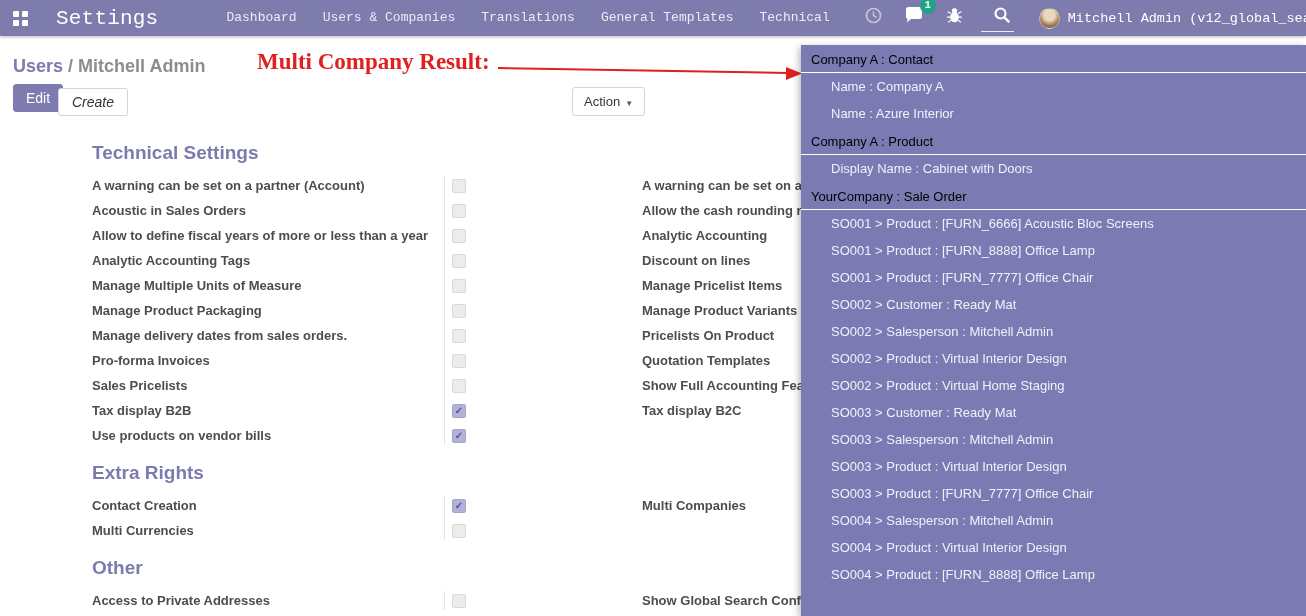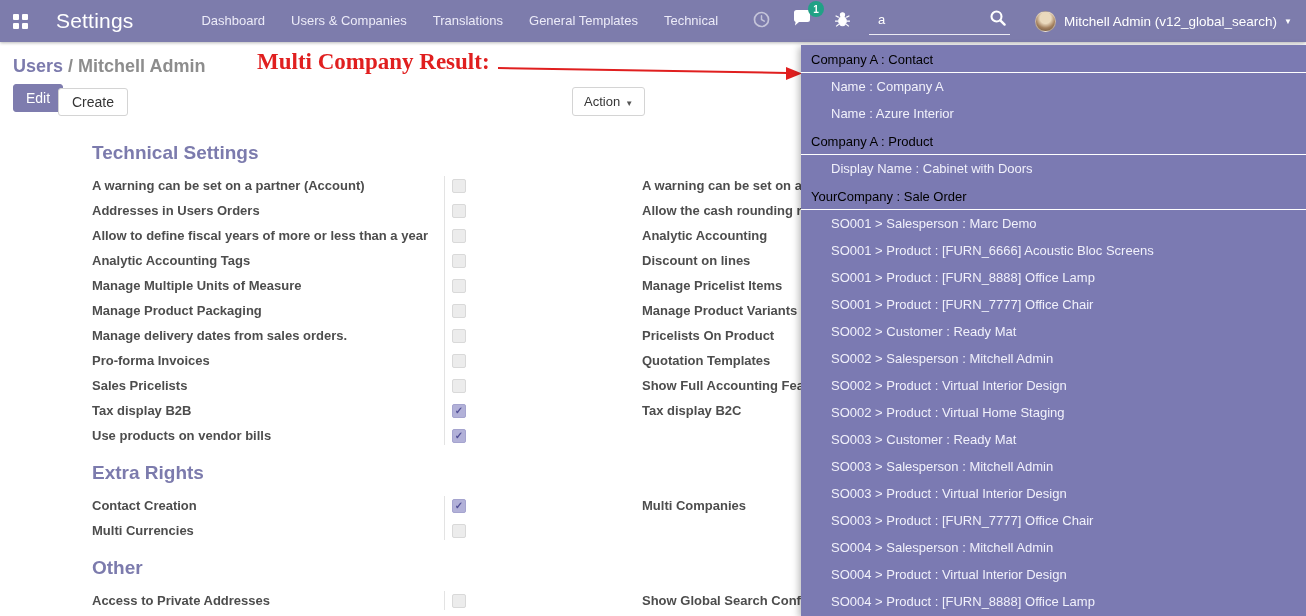--- a/index.html
+++ b/index.html
@@ -4,23 +4,23 @@
 <style>
   * { box-sizing: border-box; }
   html,body { margin:0; padding:0; background:#fff; }
   .page {
     position:relative; width:1306px; height:616px; overflow:hidden;
     background:#fff; font-family:"Liberation Sans", sans-serif;
   }
 
   
   .navbar {
-    position:absolute; top:0; left:0; right:0; height:42px;
+    position:absolute; top:0; left:0; right:0; height:36px;
     background:#7d7cac; color:#fff; display:flex; align-items:center;
-    box-shadow:0 1px 3px rgba(0,0,0,.28); z-index:40;
+    box-shadow:0 1px 3px rgba(0,0,0,.28); z-index:40;font-family:Liberation Mono, monospace;
   }
   .apps-icon { margin-left:13px; display:grid; grid-template-columns:6px 6px; grid-template-rows:6px 6px; gap:3px; cursor:pointer; }
   .apps-icon i { background:#fff; width:6px; height:6px; border-radius:1px; }
   .brand { font-size:21px; margin-left:28px; letter-spacing:.2px; cursor:pointer; }
   .menu { display:flex; margin-left:55px; }
   .menu-item { font-size:13px; color:#ecebf8; padding:0 13px; line-height:42px; cursor:pointer; white-space:nowrap; }
   .nav-icons { display:flex; align-items:center; margin-left:11px; }
   .nav-icon { position:relative; padding:0 11px; cursor:pointer; display:flex; align-items:center; }
   .badge {
     position:absolute; top:-9px; right:-1px; min-width:16px; height:16px; padding:0 4px;
@@ -46,21 +46,21 @@
   
   .breadcrumb { position:absolute; left:13px; top:56px; font-size:18px; color:#8d8d8d; z-index:5;font-weight:bold; }
   .bc-link { color:#7c7bad; cursor:pointer; }
   .annotation {
     position:absolute; left:257px; top:49px; z-index:5;
     font-family:"Liberation Serif", serif; font-weight:700; font-size:23px; color:#e01f1f;
   }
   .arrow-svg { position:absolute; left:490px; top:57px; z-index:5; }
   .btn { position:absolute; font-family:inherit; border-radius:3px; cursor:pointer; z-index:5; }
   .btn-edit { left:13px; top:84px; background:#7e7cae; border:1px solid #7e7cae; color:#fff; font-size:14px; padding:5px 12px; }
-  .btn-create { left:58px; top:88px; background:#fff; border:1px solid #d4d4d4; color:#353535; font-size:14px; padding:5px 13px; }
+  .btn-create { left:58px; top:88px; background:#fff; border:1px solid #d4d4d4; color:#353535; font-size:14px; padding:5px 13px;font-style:italic; }
   .btn-action { left:572px; top:87px; background:#fff; border:1px solid #d4d4d4; color:#353535; font-size:13px; padding:6px 11px; }
   .btn-action .caret { color:#555; margin-left:5px; }
 
   
   .sheet { position:absolute; left:92px; top:142px; width:1100px; z-index:1; }
   .sec { margin-bottom:14px; }
   .sec-title { font-size:19px; font-weight:700; color:#7c7bad; margin:0 0 9px 0; }
   .rows { position:relative; }
   .vline { position:absolute; left:352px; top:3px; bottom:3px; width:1px; background:#e3e3e3; }
   .srow { display:grid; grid-template-columns:352px 198px 1fr; height:25px; align-items:center; }
@@ -175,21 +175,21 @@
         <div class="rows">
           <div class="vline"></div>
           <div class="srow">
             <div class="lbl">A warning can be set on a partner (Account)</div>
             <div class="cb-cell">
               <span class="cb"></span>
             </div>
             <div class="rlbl">A warning can be set on a</div>
           </div>
           <div class="srow">
-            <div class="lbl">Addresses in Users Orders</div>
+            <div class="lbl">Acoustic in Sales Orders</div>
             <div class="cb-cell">
               <span class="cb"></span>
             </div>
             <div class="rlbl">Allow the cash rounding r</div>
           </div>
           <div class="srow">
             <div class="lbl">Allow to define fiscal years of more or less than a year</div>
             <div class="cb-cell">
               <span class="cb"></span>
             </div>
@@ -288,21 +288,20 @@
       </div>
     </div>
 
   <div class="dropdown">
       <div class="dd-header">Company A : Contact</div>
       <div class="dd-item">Name : Company A</div>
       <div class="dd-item">Name : Azure Interior</div>
       <div class="dd-header">Company A : Product</div>
       <div class="dd-item">Display Name : Cabinet with Doors</div>
       <div class="dd-header">YourCompany : Sale Order</div>
-      <div class="dd-item">SO001 &gt; Salesperson : Marc Demo</div>
       <div class="dd-item">SO001 &gt; Product : [FURN_6666] Acoustic Bloc Screens</div>
       <div class="dd-item">SO001 &gt; Product : [FURN_8888] Office Lamp</div>
       <div class="dd-item">SO001 &gt; Product : [FURN_7777] Office Chair</div>
       <div class="dd-item">SO002 &gt; Customer : Ready Mat</div>
       <div class="dd-item">SO002 &gt; Salesperson : Mitchell Admin</div>
       <div class="dd-item">SO002 &gt; Product : Virtual Interior Design</div>
       <div class="dd-item">SO002 &gt; Product : Virtual Home Staging</div>
       <div class="dd-item">SO003 &gt; Customer : Ready Mat</div>
       <div class="dd-item">SO003 &gt; Salesperson : Mitchell Admin</div>
       <div class="dd-item">SO003 &gt; Product : Virtual Interior Design</div>

